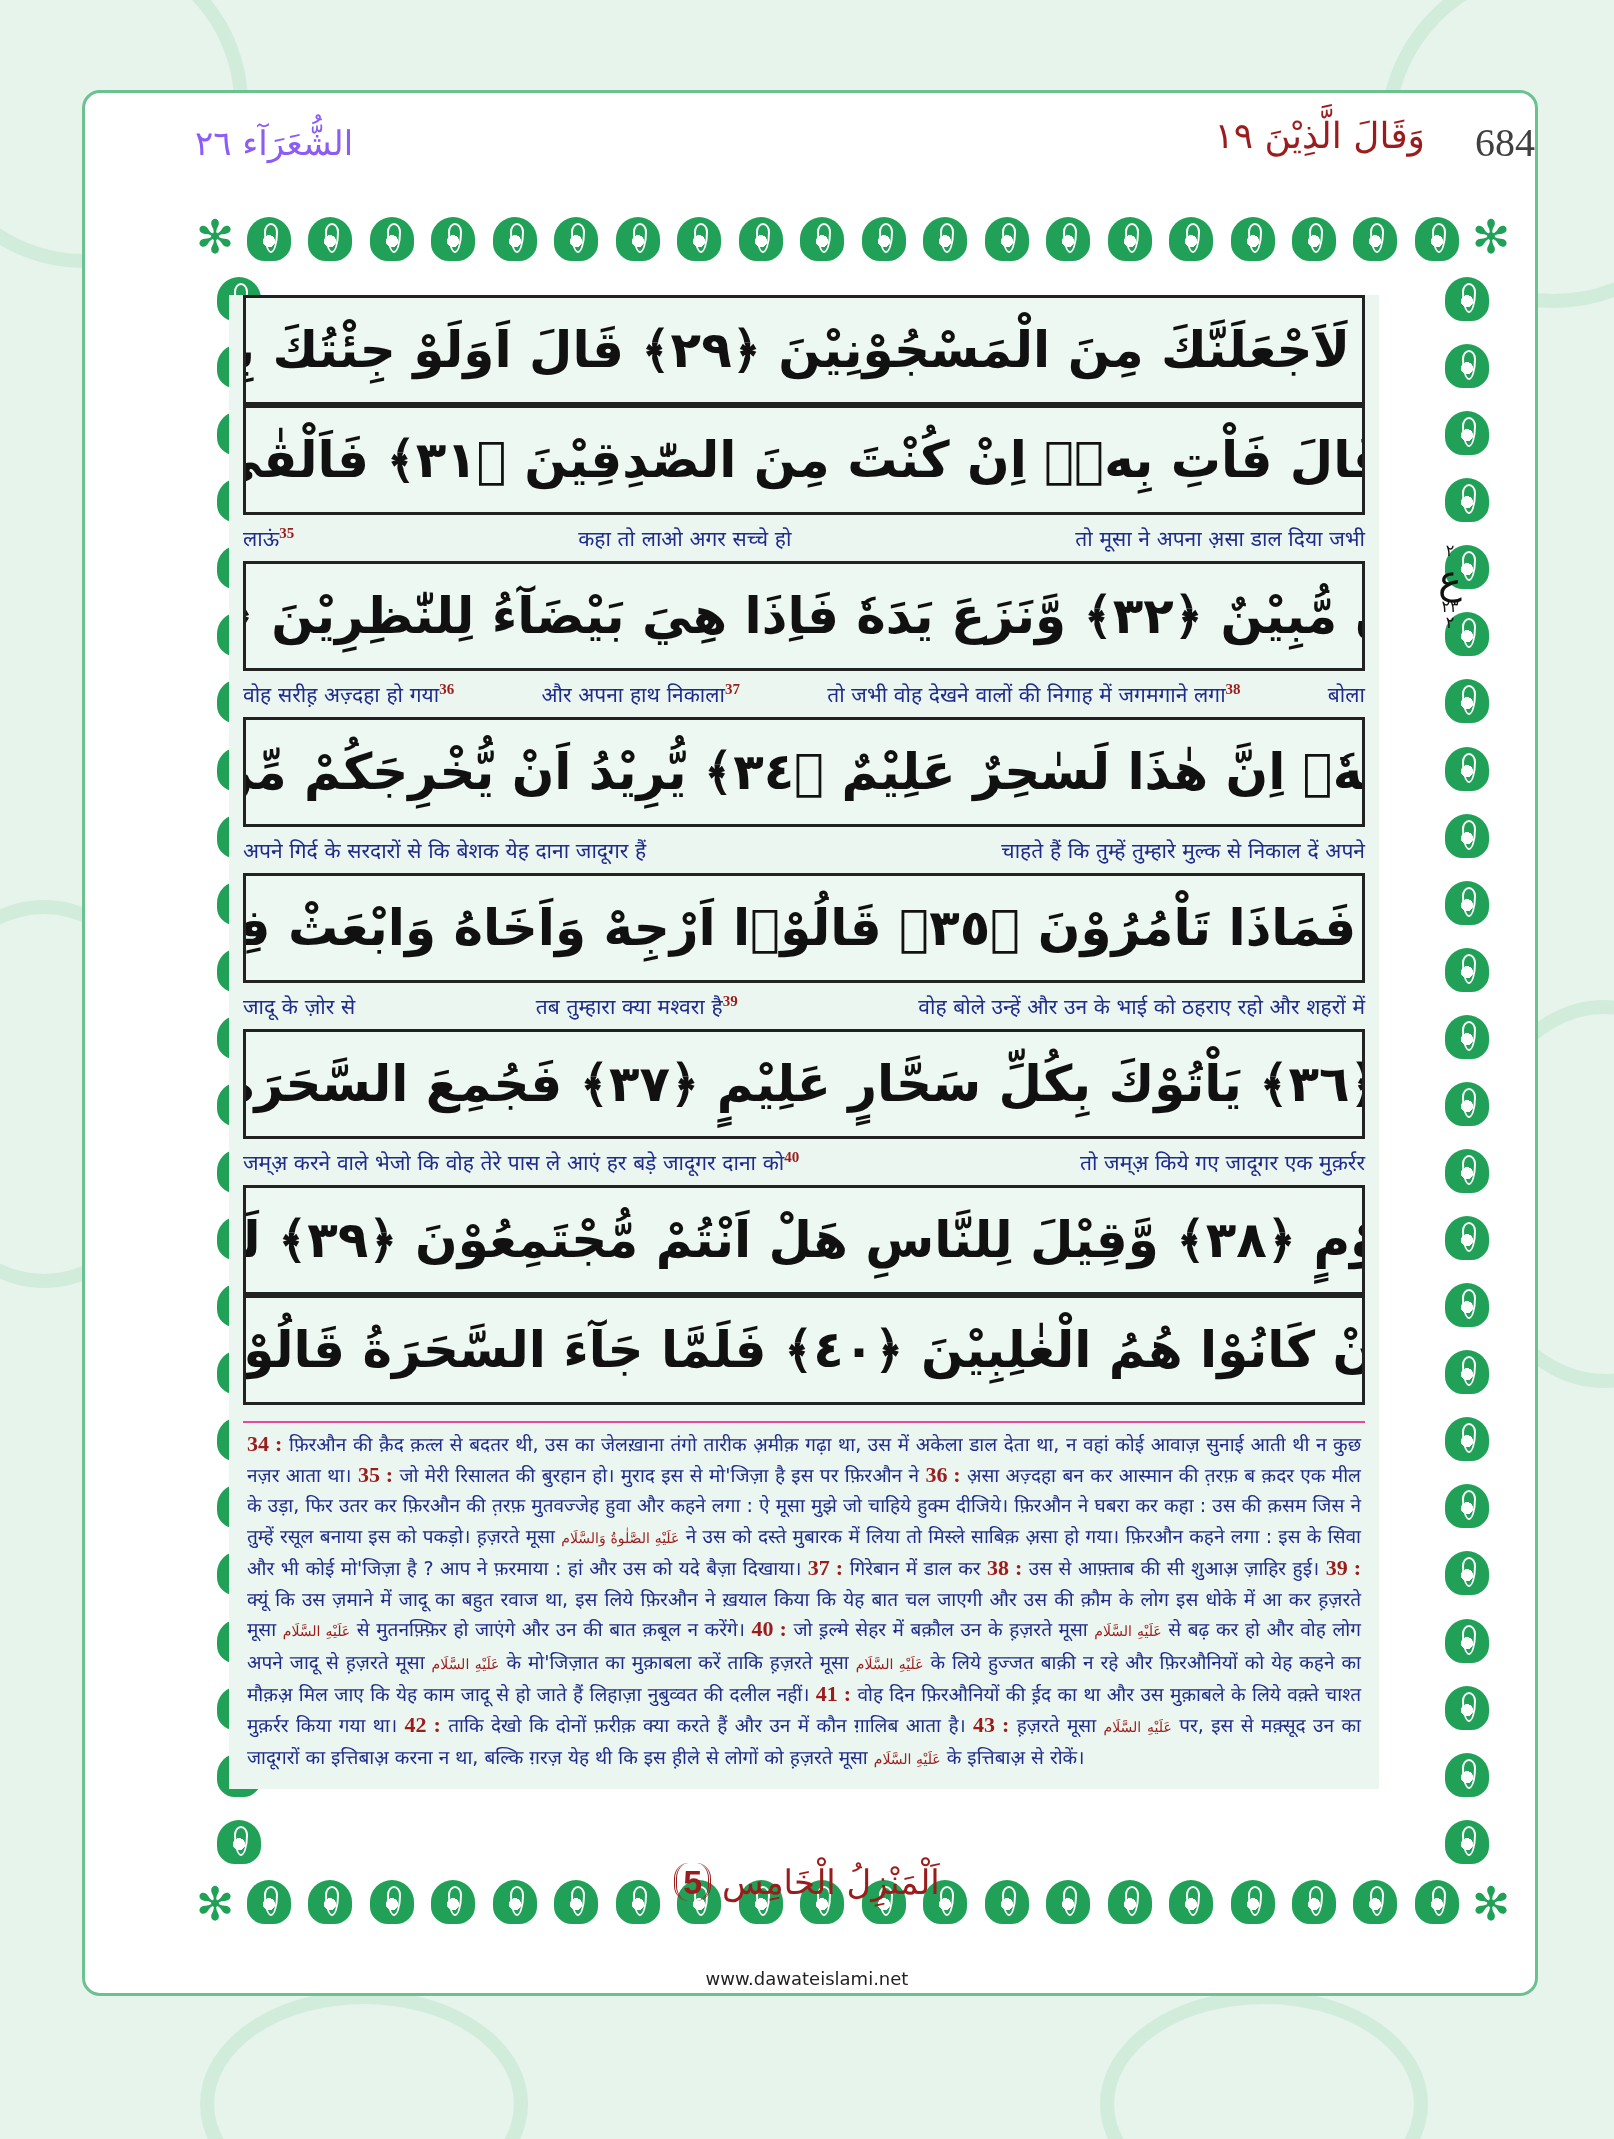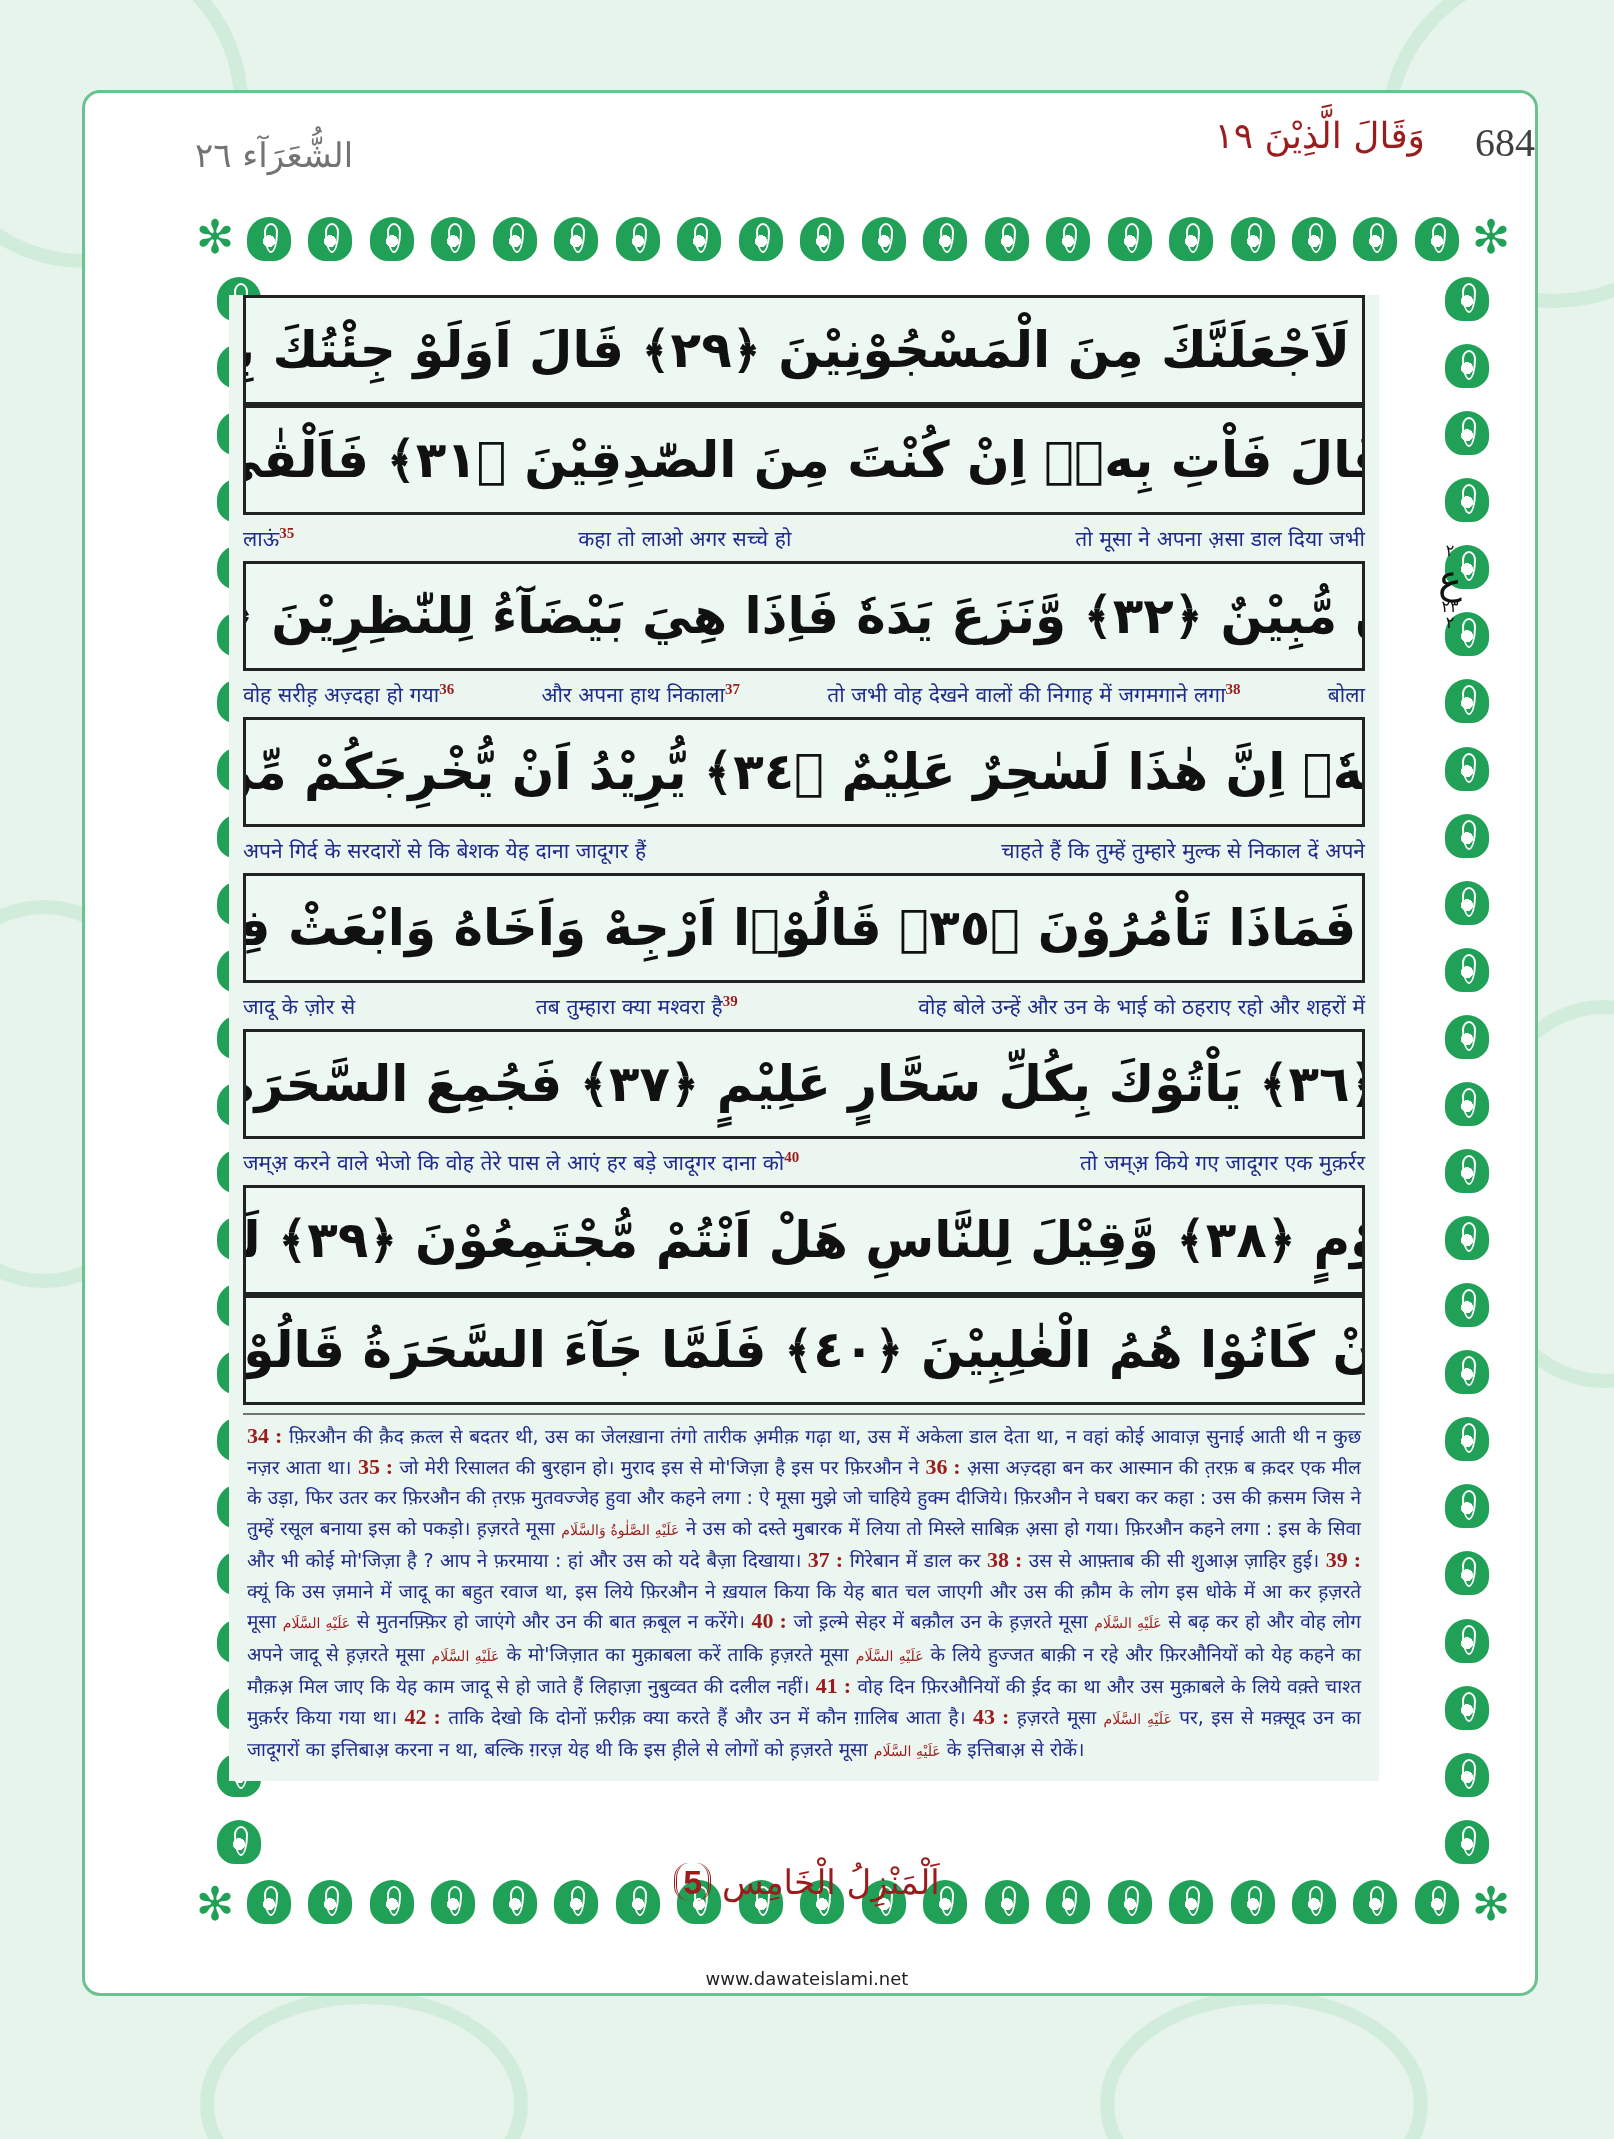--- a/index.html
+++ b/index.html
@@ -12,22 +12,22 @@
   .bg-swirl {
     position: absolute; border: 14px solid #c9e8d6; border-radius: 50%;
     opacity: .7;
   }
   .page {
     position: absolute; left: 82px; top: 90px; width: 1450px; height: 1900px;
     background: #ffffff; border: 3px solid #6cc191; border-radius: 18px;
   }
   .header { position: absolute; left: 0; right: 0; top: 18px; height: 80px; }
   .hdr-left {
-    position: absolute; left: 110px; top: 24px; font-family: "DejaVu Serif", serif;
-    font-size: 34px; color: #737373; direction: rtl;
+    position: absolute; left: 110px; top: 12px; font-family: "DejaVu Serif", serif;
+    font-size: 34px; color: #8b5cf6; direction: rtl;
   }
   .hdr-center {
     position: absolute; left: 0; right: 0; top: 8px; text-align: right;
     font-family: "Liberation Serif", serif; font-weight: normal; font-size: 40px; color: #404040;
   }
   .hdr-right {
     position: absolute; right: 110px; top: 4px; font-family: "DejaVu Serif", serif;
     font-size: 36px; color: #9b1c1c; direction: rtl; margin-left: 24px;
   }
   
@@ -66,24 +66,24 @@
   .trans {
     height: 46px; margin: 0 14px; display: flex; justify-content: space-between; align-items: center;
     font-family: "DejaVu Sans", sans-serif; font-size: 21px; color: #1f2a8a;
   }
   .trans .seg { white-space: nowrap; }
   .fn-ref {
     color: #9b1c1c; font-family: "Liberation Serif", serif; font-weight: bold;
     font-size: 15px; vertical-align: super;
   }
   .footnotes {
-    margin: 8px 14px 0 14px; padding: 6px 4px 14px 4px;
+    margin: 16px 14px 0 14px; padding: 6px 4px 14px 4px;
     font-family: "DejaVu Sans", sans-serif; font-size: 19px; line-height: 30.5px;
     color: #1f2a8a; text-align: justify;
-    border-top: 2px solid #737373;
+    border-top: 2px solid #ec4899;
   }
   .fn-num { color: #9b1c1c; font-weight: bold; font-family: "Liberation Serif", serif; font-size: 22px; }
   .honorific { color: #9b1c1c; font-size: 14px; font-family: "DejaVu Serif", serif; }
   .ruku {
     position: absolute; left: 1415px; top: 530px; width: 40px; text-align: center;
     font-family: "DejaVu Serif", serif; color: #111; line-height: 1;
   }
   .ruku .top, .ruku .bot { font-size: 16px; display: block; }
   .ruku .mid { font-size: 40px; display: block; }
   .manzil {

